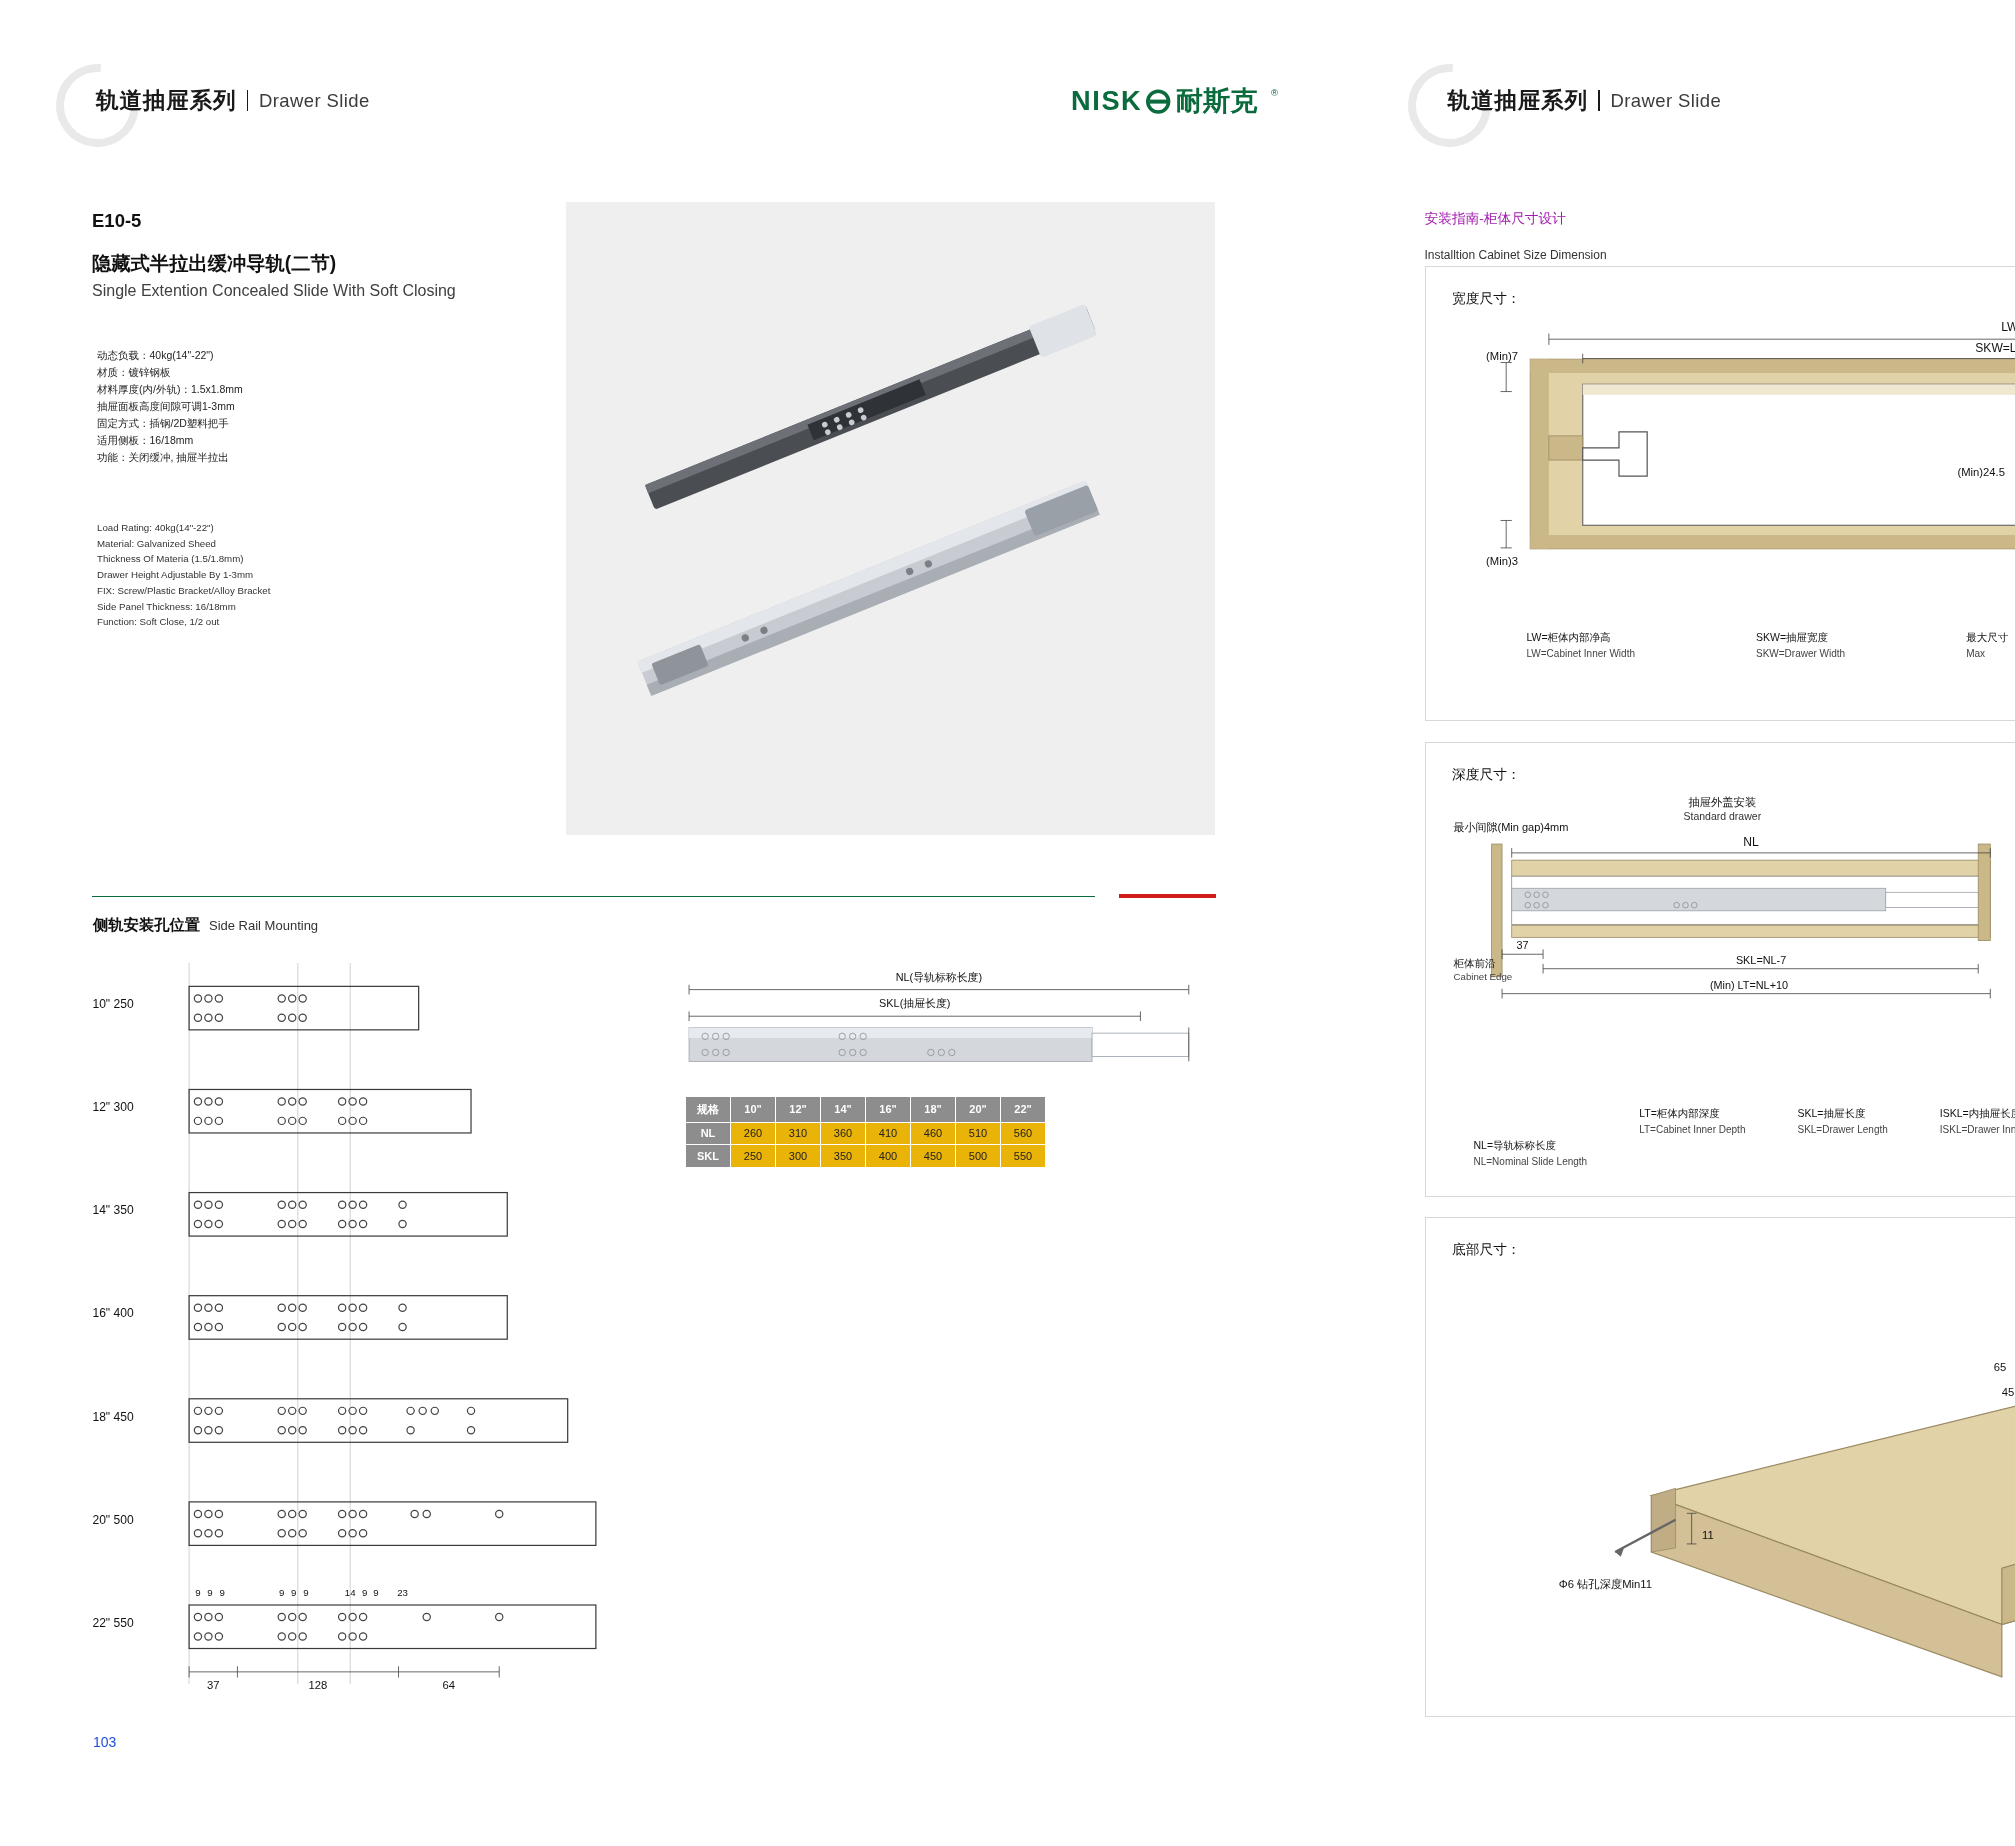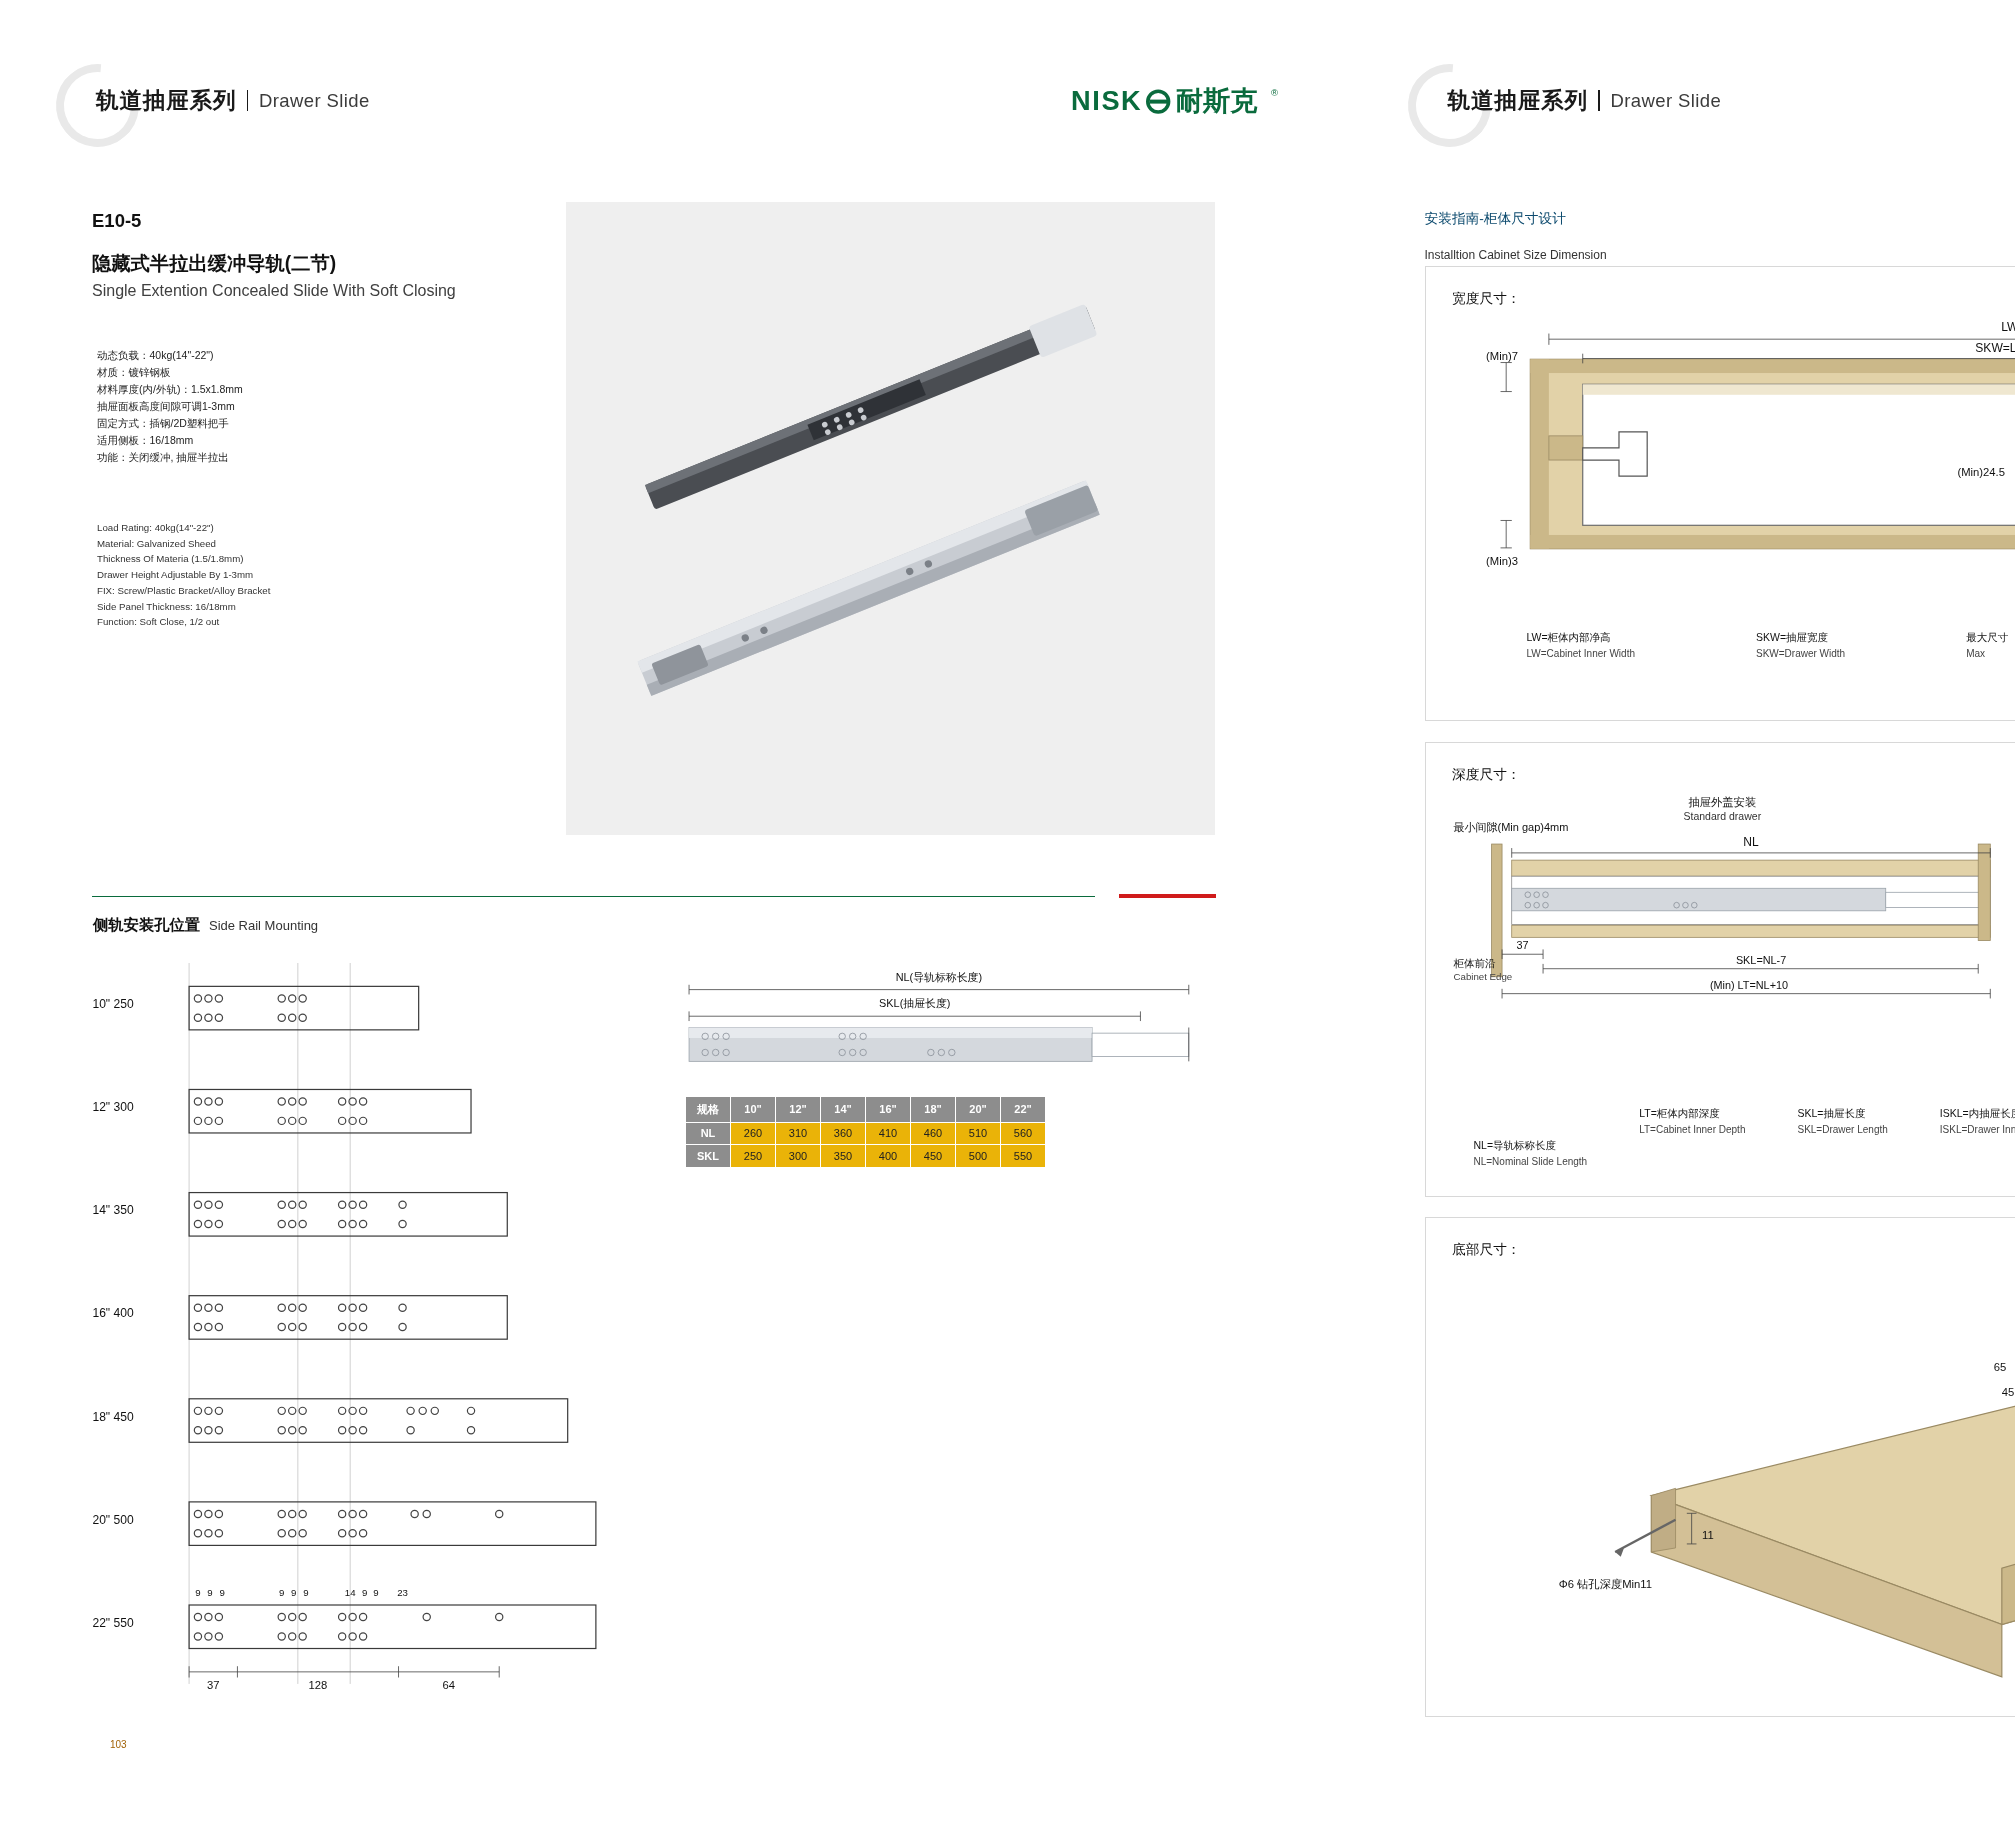--- a/index.html
+++ b/index.html
@@ -70,21 +70,21 @@
   table.sizes td.head { background: #8d8d8d; color: #fff; font-weight: 700; }
   table.sizes td.rowhead { background: #8d8d8d; color: #fff; font-weight: 700; width: 42px; }
   table.sizes td.cell { background: #eab308; }
 
   .panel { position: absolute; border: 0.8px solid #d8d8d8; background: #fff; }
   .panel-title { position: absolute; font-size: 13.7px; color: #111; }
 
   .legend { position: absolute; font-size: 10.5px; color: #111; line-height: 1.5; }
   .legend .en { font-size: 10px; color: #444; }
 
-  .pagenum { position: absolute; bottom: 52px; font-size: 10px; color: #a16207; margin-left: 17px; }
+  .pagenum { position: absolute; bottom: 52px; font-size: 14px; color: #1d4ed8; }
   .pagenum.left { left: 93px; }
 
   svg text { font-family: "Liberation Sans", sans-serif; }
 </style>
 </head>
 <body>
 
 <div class="spread">
 
   <div class="page page-left">
@@ -467,21 +467,21 @@
       <div class="hdr-c"></div>
       <div class="hdr-titlewrap">
         <div class="hdr-cn">轨道抽屉系列</div>
         <div class="hdr-bar"></div>
         <div class="hdr-en">Drawer Slide</div>
       </div>
 
     </div>
 
     <div style="position:absolute;left:73px;top:210px;">
-      <div style="font-size:13.7px;color:#0c4a6e;">安装指南-柜体尺寸设计</div>
+      <div style="font-size:13.7px;color:#a21caf;">安装指南-柜体尺寸设计</div>
       <div style="font-size:12px;color:#333;margin-top:20px;">Installtion Cabinet Size Dimension</div>
     </div>
 
     <div class="panel" style="left:73px; top:266px; width:1205px; height:455px;">
       <div class="panel-title" style="left:26.6px; top:22.6px;">宽度尺寸：</div>
       <svg style="position:absolute;left:56px;top:48px;" width="1112" height="278" viewBox="0 0 2760 690">
 
         <rect x="120" y="110" width="2380" height="470" fill="#e2d2a8" stroke="#9a8a63" stroke-width="3"></rect>
         <rect x="120" y="110" width="2380" height="34" fill="#cbb889"></rect>
         <rect x="120" y="546" width="2380" height="34" fill="#cbb889"></rect>

